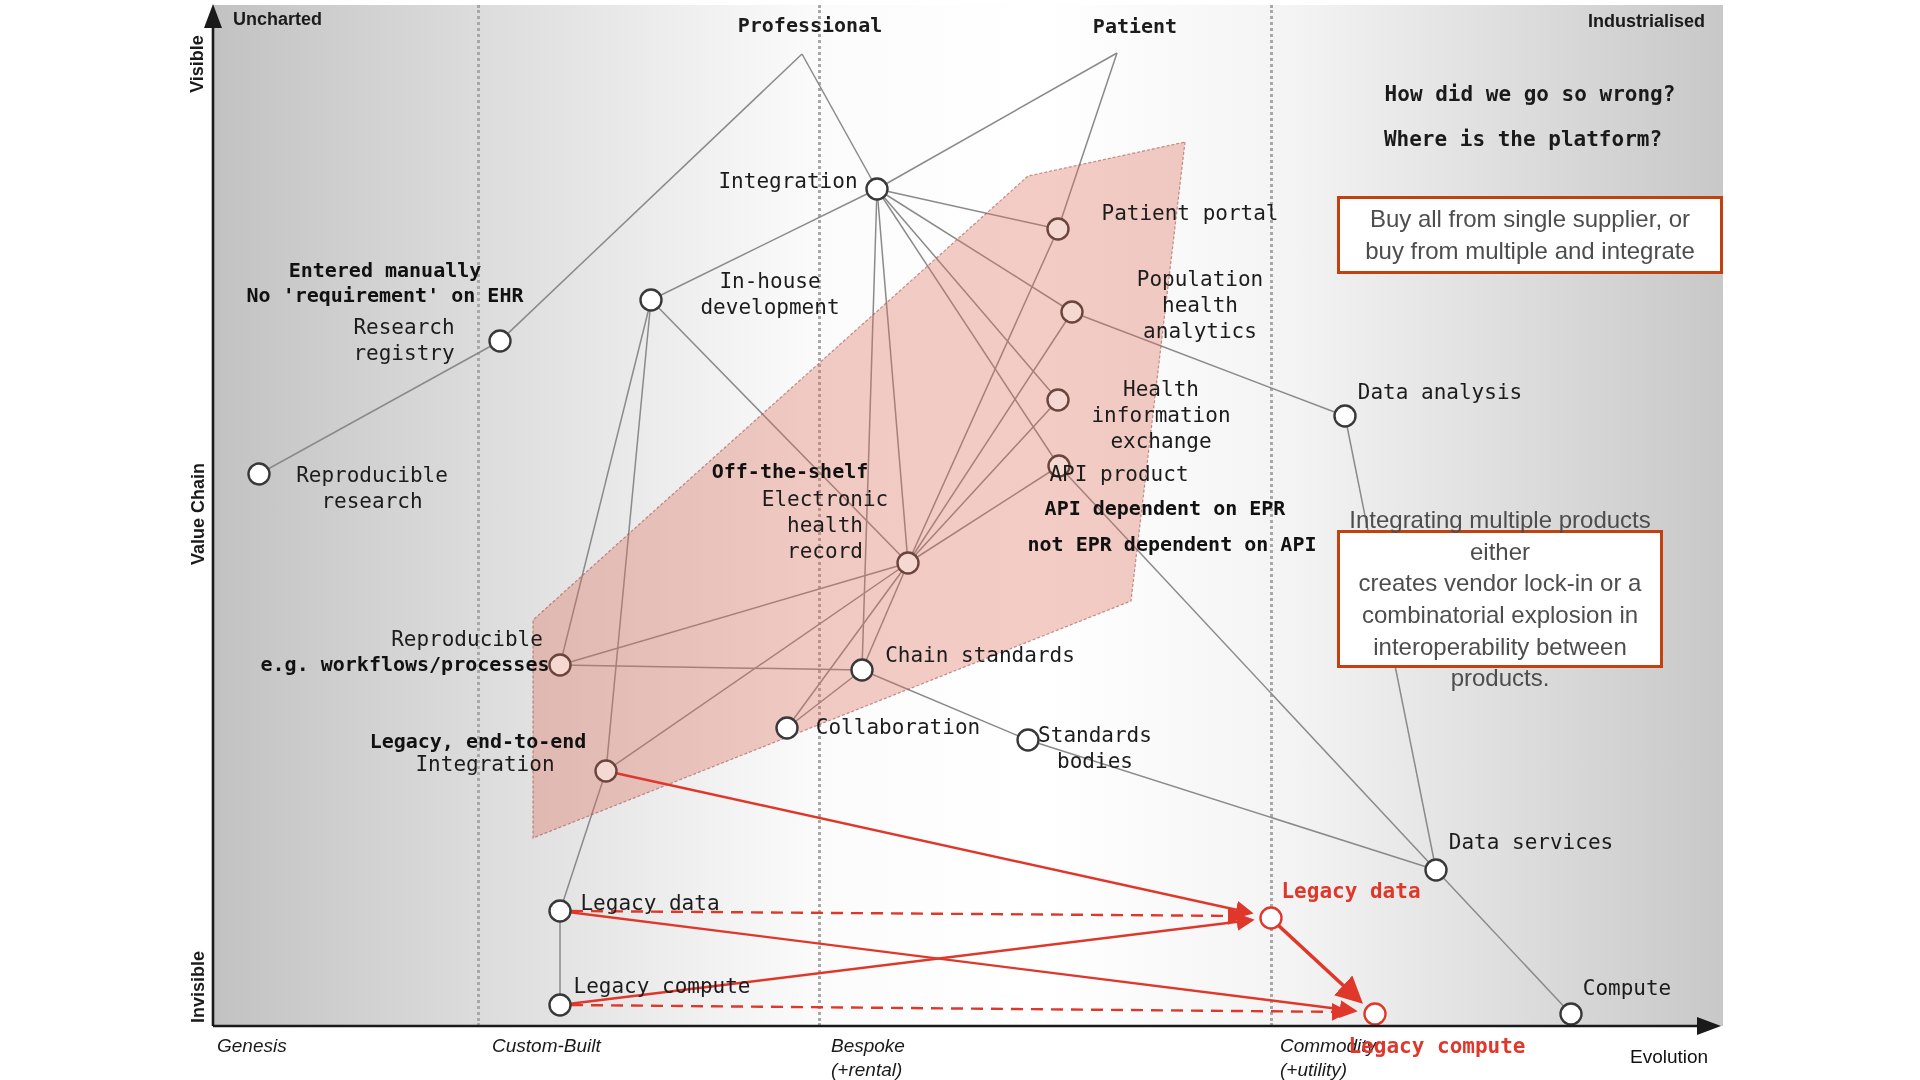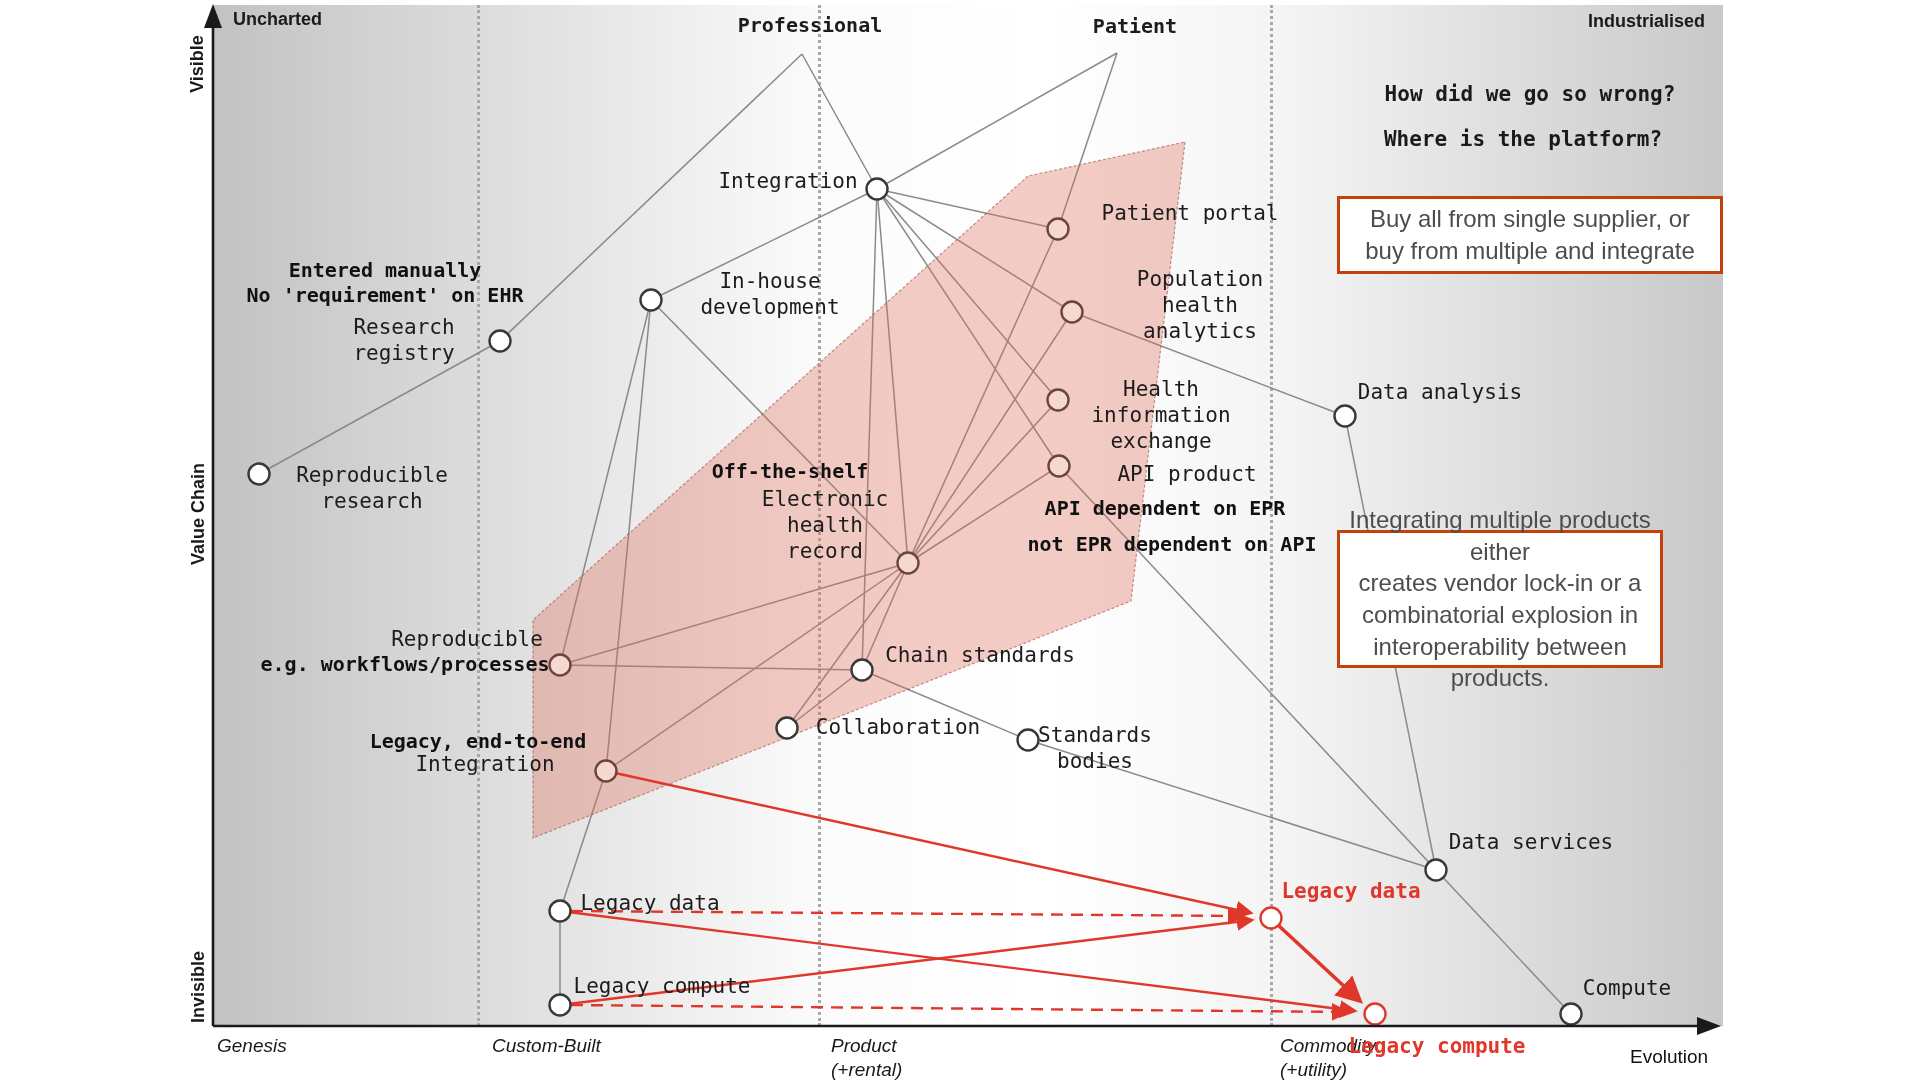--- a/index.html
+++ b/index.html
@@ -126,21 +126,21 @@
     <polygon points="1721,1026 1697,1017 1697,1035" fill="#1a1a1a"></polygon>
   </svg>
 
   <div class="corner" style="left:233px;top:9px">Uncharted</div>
   <div class="corner" style="left:1588px;top:11px">Industrialised</div>
   <div class="vert" style="left:197px;top:64px">Visible</div>
   <div class="vert" style="left:198px;top:514px">Value Chain</div>
   <div class="vert" style="left:198px;top:987px">Invisible</div>
   <div class="stageword" style="left:217px;top:1034px">Genesis</div>
   <div class="stageword" style="left:492px;top:1034px">Custom-Built</div>
-  <div class="stageword" style="left:831px;top:1034px">Product
+  <div class="stageword" style="left:831px;top:1034px">Bespoke
 (+rental)</div>
   <div class="stageword" style="left:1280px;top:1034px">Commodity
 (+utility)</div>
   <div class="evo" style="left:1630px;top:1046px">Evolution</div>
 
   <div class="lbl anchor" style="left:810px;top:25px">Professional</div>
   <div class="lbl anchor" style="left:1135px;top:26px">Patient</div>
 
   <div class="q" style="left:1530px;top:94px">How did we go so wrong?</div>
   <div class="q" style="left:1523px;top:139px">Where is the platform?</div>
@@ -159,21 +159,21 @@
   <div class="lbl" style="left:770px;top:294px">In-house
 development</div>
   <div class="lbl" style="left:788px;top:181px">Integration</div>
   <div class="lbl" style="left:1190px;top:213px">Patient portal</div>
   <div class="lbl" style="left:1200px;top:305px">Population
 health
 analytics</div>
   <div class="lbl" style="left:1161px;top:415px">Health
 information
 exchange</div>
-  <div class="lbl" style="left:1187px;top:474px">API product</div>
+  <div class="lbl" style="left:1119px;top:474px">API product</div>
   <div class="lbl" style="left:825px;top:525px">Electronic
 health
 record</div>
   <div class="lbl" style="left:1440px;top:392px">Data analysis</div>
   <div class="lbl" style="left:980px;top:655px">Chain standards</div>
   <div class="lbl" style="left:898px;top:727px">Collaboration</div>
   <div class="lbl" style="left:1095px;top:748px">Standards
 bodies</div>
   <div class="lbl" style="left:467px;top:639px">Reproducible</div>
   <div class="lbl" style="left:485px;top:764px">Integration</div>

